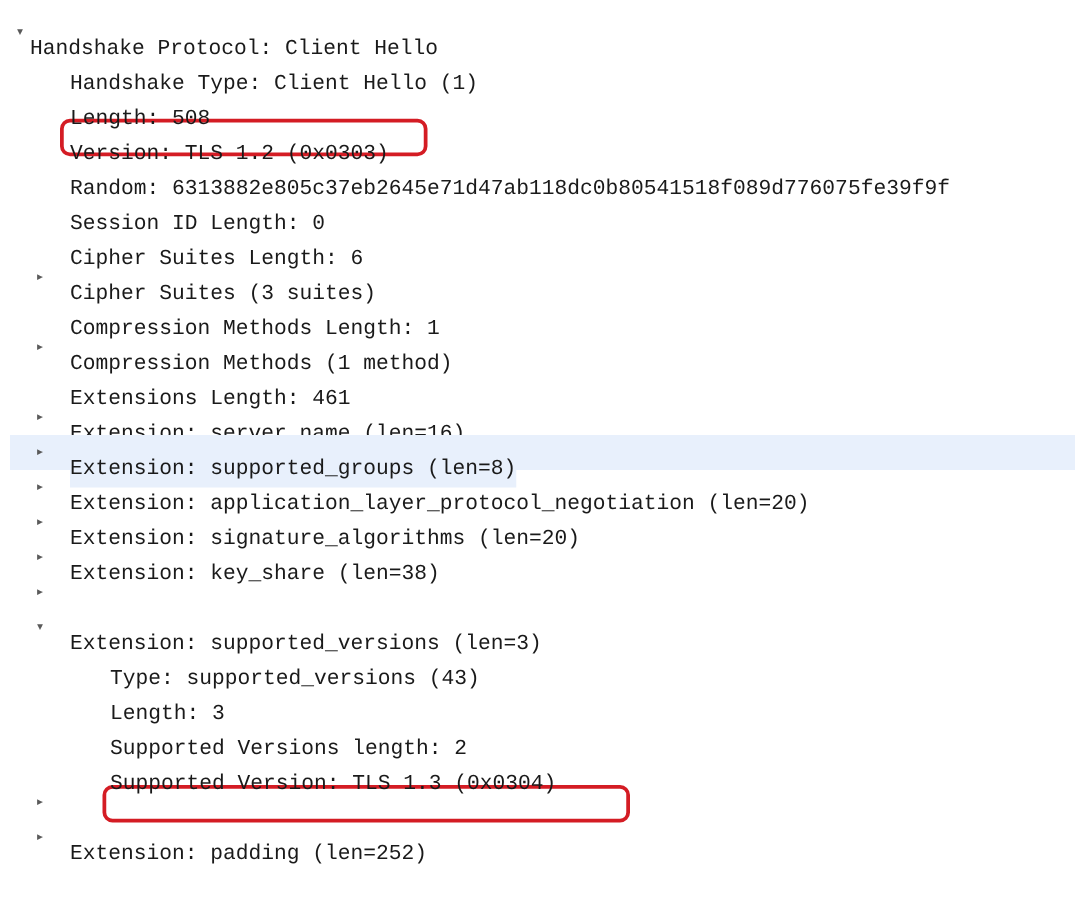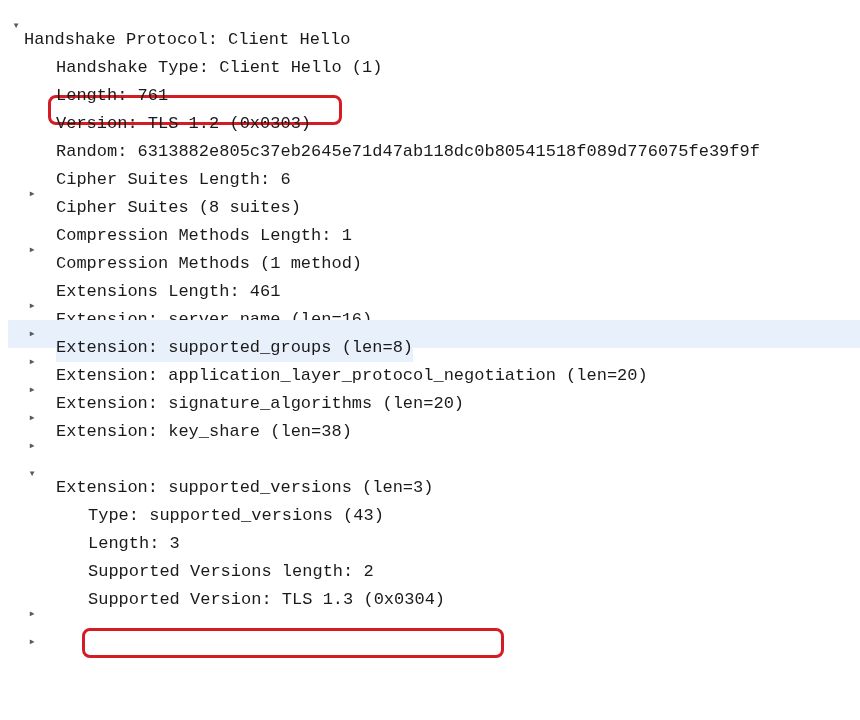--- a/index.html
+++ b/index.html
@@ -84,47 +84,52 @@
 
   <div class="row">
     <span class="arrow blank">·</span>
     <span class="indent" style="width:32px"></span>
     <span class="label">Handshake Type: Client Hello (1)</span>
   </div>
 
   <div class="row">
     <span class="arrow blank">·</span>
     <span class="indent" style="width:32px"></span>
-    <span class="label">Length: 761</span>
+    <span class="label">Length: 508</span>
   </div>
 
   <div class="row">
     <span class="arrow blank">·</span>
     <span class="indent" style="width:32px"></span>
     <span class="label">Version: TLS 1.2 (0x0303)</span>
   </div>
 
   <div class="row">
     <span class="arrow blank">·</span>
     <span class="indent" style="width:32px"></span>
     <span class="label">Random: 6313882e805c37eb2645e71d47ab118dc0b80541518f089d776075fe39f9f</span>
   </div>
 
+  <div class="row">
+    <span class="arrow blank">·</span>
+    <span class="indent" style="width:32px"></span>
+    <span class="label">Session ID Length: 0</span>
+  </div>
 
   <div class="row">
     <span class="arrow blank">·</span>
     <span class="indent" style="width:32px"></span>
     <span class="label">Cipher Suites Length: 6</span>
   </div>
 
   <div class="row">
     <span class="indent" style="width:16px"></span>
     <span class="arrow">▸</span>
     <span class="indent" style="width:16px"></span>
-    <span class="label">Cipher Suites (8 suites)</span>
+    <span class="label">Cipher Suites (3 suites)</span>
   </div>
 
   <div class="row">
     <span class="arrow blank">·</span>
     <span class="indent" style="width:32px"></span>
     <span class="label">Compression Methods Length: 1</span>
   </div>
 
   <div class="row">
     <span class="indent" style="width:16px"></span>
@@ -214,15 +219,16 @@
   <div class="row">
     <span class="indent" style="width:16px"></span>
     <span class="arrow">▸</span>
     <span class="indent" style="width:16px"></span>
   </div>
 
   <div class="row">
     <span class="indent" style="width:16px"></span>
     <span class="arrow">▸</span>
     <span class="indent" style="width:16px"></span>
+    <span class="label">Extension: padding (len=252)</span>
   </div>
 
 </div>
 
 </body></html>

